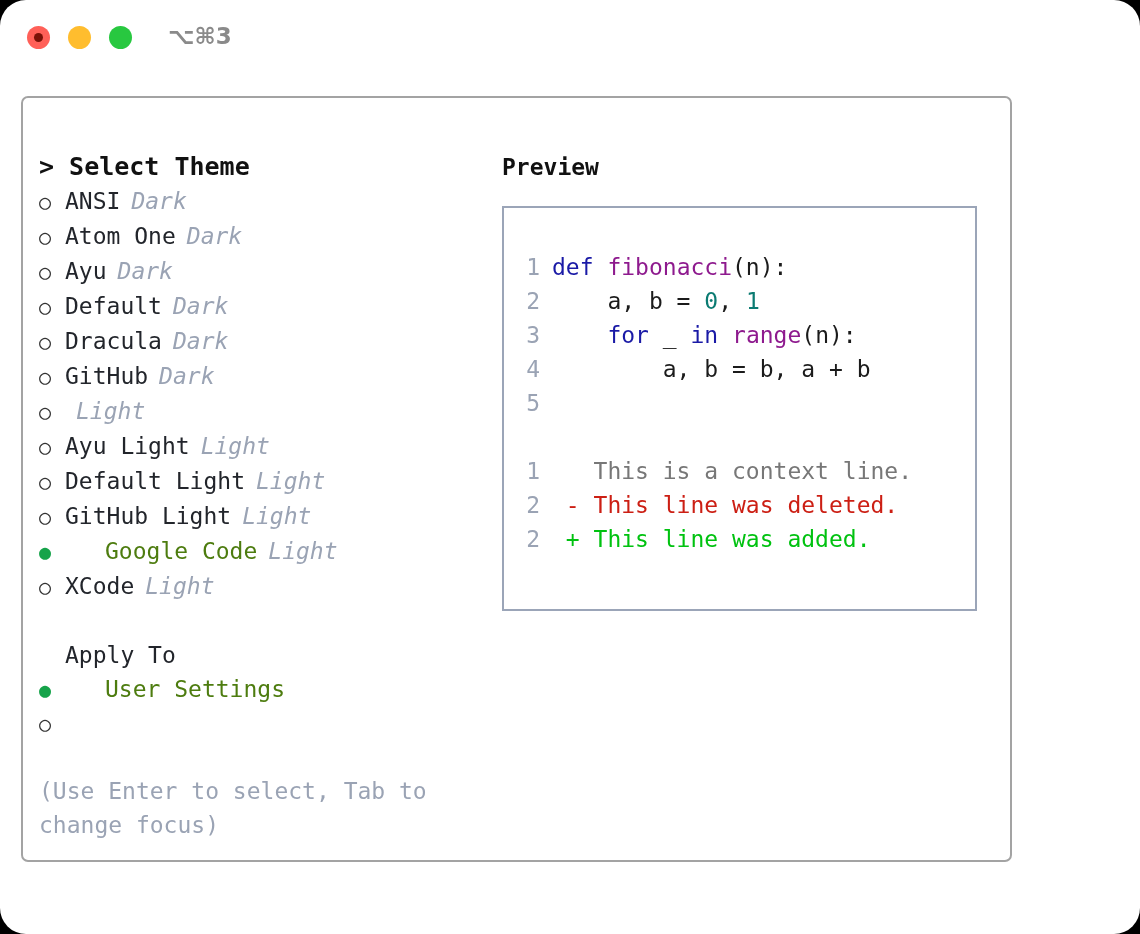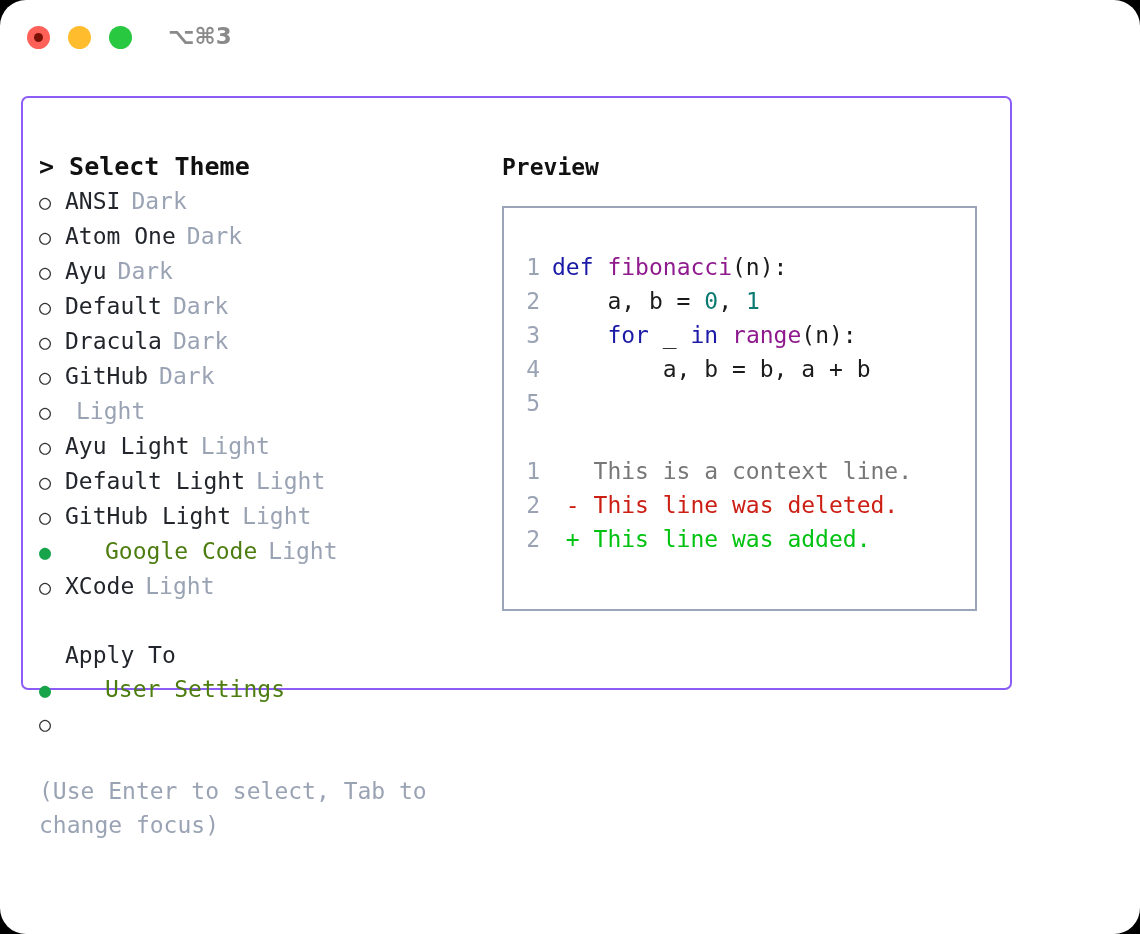--- a/index.html
+++ b/index.html
@@ -65,22 +65,22 @@
     color: #8a8a8a;
     letter-spacing: 0px;
     font-family: "DejaVu Sans", "Liberation Sans", sans-serif;
   }
 
   
   .panel {
     position: absolute;
     left: 21px; top: 96px;
     width: 991px;
-    height: 594px;
-    border: 2px solid #8b5cf6;
+    height: 766px;
+    border: 2px solid #a3a3a3;
     border-radius: 7px;
     box-sizing: border-box;
     background: #ffffff;
   }
 
   
   .left-col {
     position: absolute;
     left: 16px; top: 52px;
     width: 440px;
@@ -103,21 +103,21 @@
   }
   .marker {
     width: 26px;
     flex: 0 0 26px;
     color: #333333;
     font-size: 20px;
   }
   .marker.on { color: #16a34a; }
   .theme-name { color: #22252b; }
   .theme-row.selected .theme-name { color: #4d7c0f; margin-left: 40px; }
-  .theme-badge { color: #9aa3b4; padding-left: 11px; }
+  .theme-badge { color: #9aa3b4; padding-left: 11px; font-style: italic; }
 
   .section-label {
     font-size: 23px;
     color: #22252b;
     line-height: 34px;
     padding-left: 26px;
     white-space: pre;
   }
   .spacer { height: 34px; }
 

